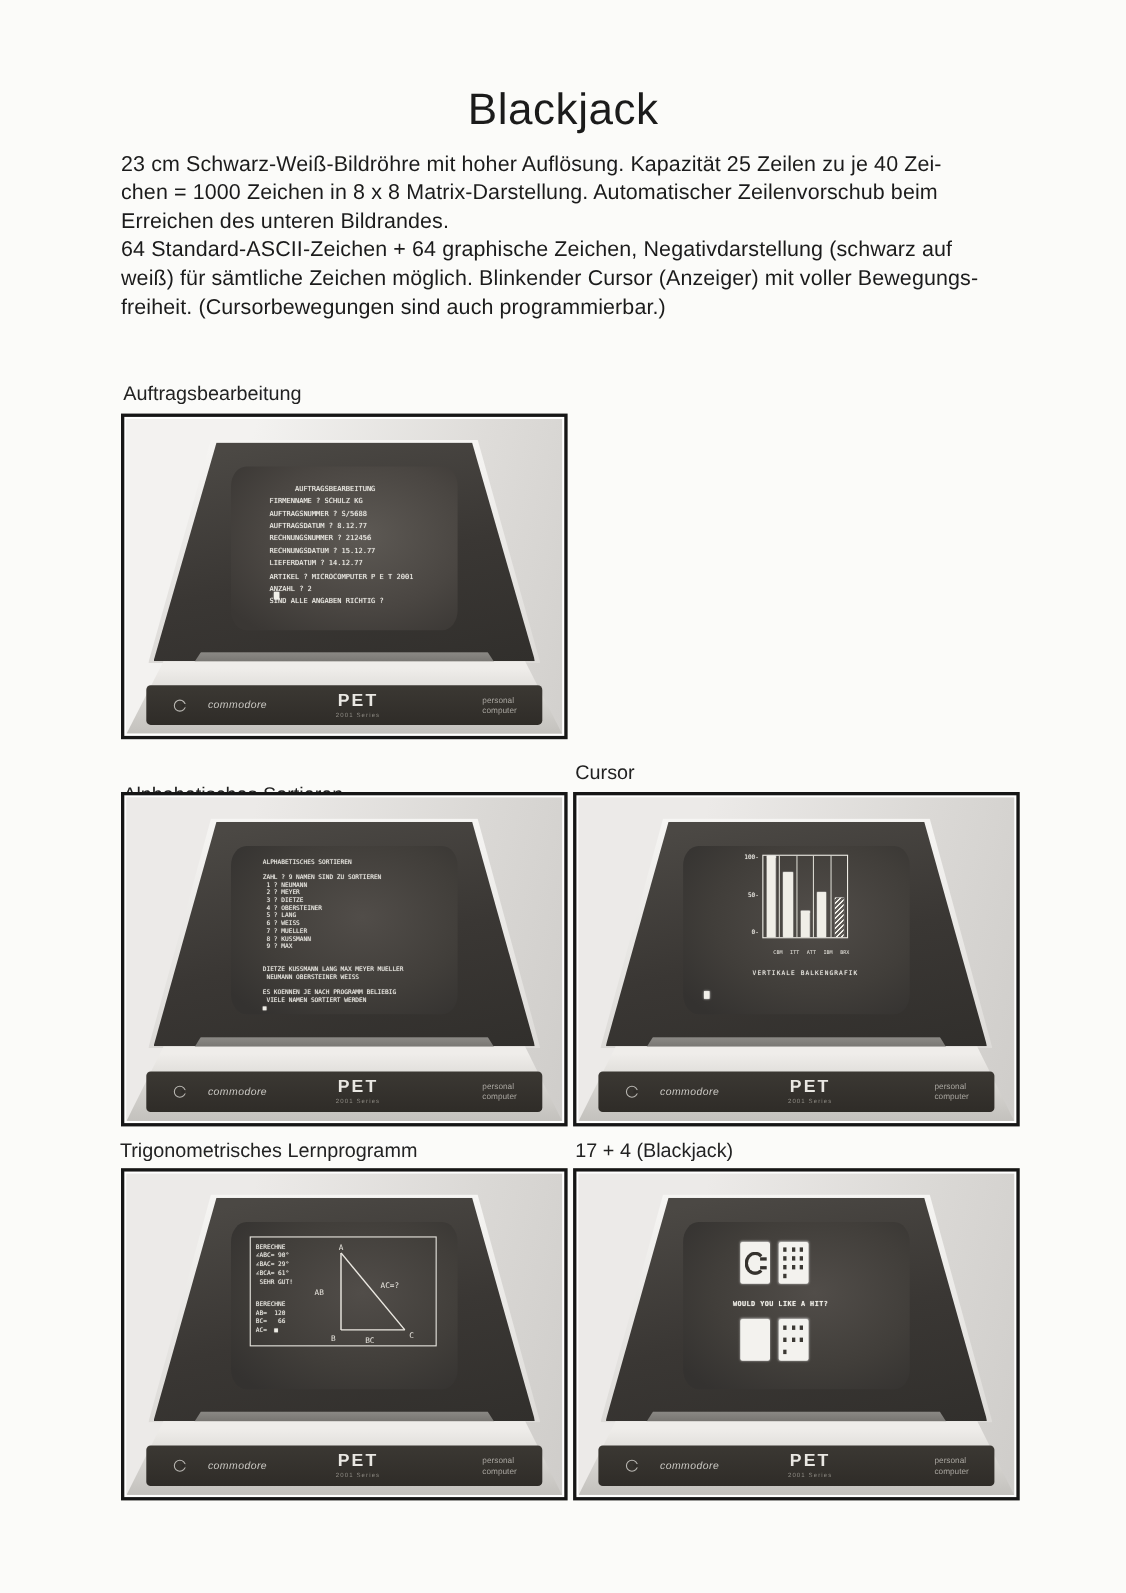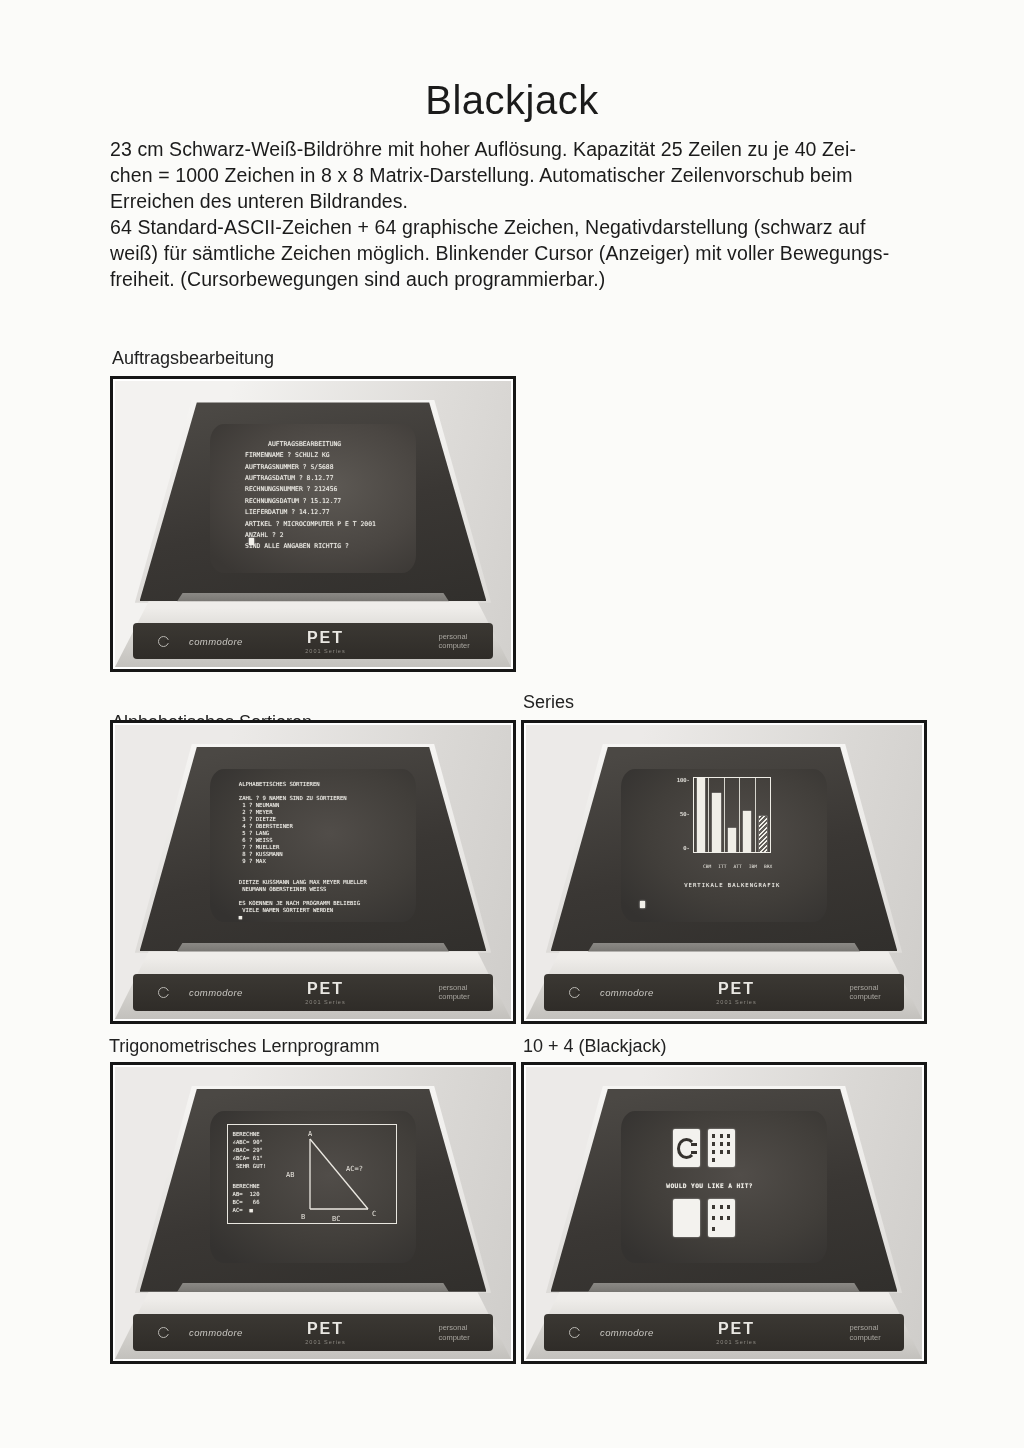--- a/index.html
+++ b/index.html
@@ -86,23 +86,23 @@
 <div class="page-title">Blackjack</div>
 <div class="intro">23 cm Schwarz-Weiß-Bildröhre mit hoher Auflösung. Kapazität 25 Zeilen zu je 40 Zei-
 chen = 1000 Zeichen in 8 x 8 Matrix-Darstellung. Automatischer Zeilenvorschub beim
 Erreichen des unteren Bildrandes.
 64 Standard-ASCII-Zeichen + 64 graphische Zeichen, Negativdarstellung (schwarz auf
 weiß) für sämtliche Zeichen möglich. Blinkender Cursor (Anzeiger) mit voller Bewegungs-
 freiheit. (Cursorbewegungen sind auch programmierbar.)</div>
 
 <div class="photo-label" style="left:112px;top:348px;">Auftragsbearbeitung</div>
 <div class="photo-label" style="left:112px;top:692px;margin-top:20px;">Alphabetisches Sortieren</div>
-<div class="photo-label" style="left:523px;top:692px;">Series</div>
+<div class="photo-label" style="left:523px;top:692px;">Cursor</div>
 <div class="photo-label" style="left:109px;top:1036px;">Trigonometrisches Lernprogramm</div>
-<div class="photo-label" style="left:523px;top:1036px;">10 + 4 (Blackjack)</div>
+<div class="photo-label" style="left:523px;top:1036px;">17 + 4 (Blackjack)</div>
 
 <div class="photo" style="left:110px;top:376px;width:400px;height:290px;">
   <div class="scene bg-a">
     <div class="pet">
       <div class="head-edge"></div>
       <div class="head"></div>
       <div class="screen">
         <div class="crt-text" style="left:17%;top:10%;font-size:6.4px;line-height:11.4px;">      AUFTRAGSBEARBEITUNG
 FIRMENNAME ? SCHULZ KG
 AUFTRAGSNUMMER ? S/5688

